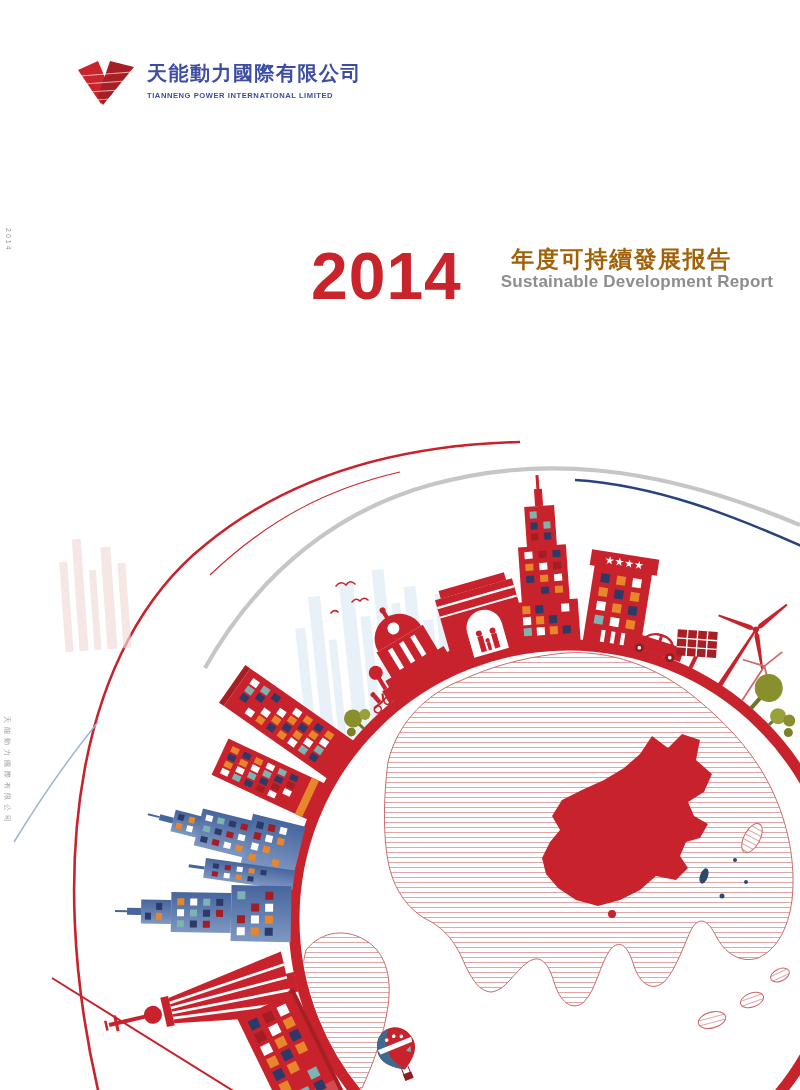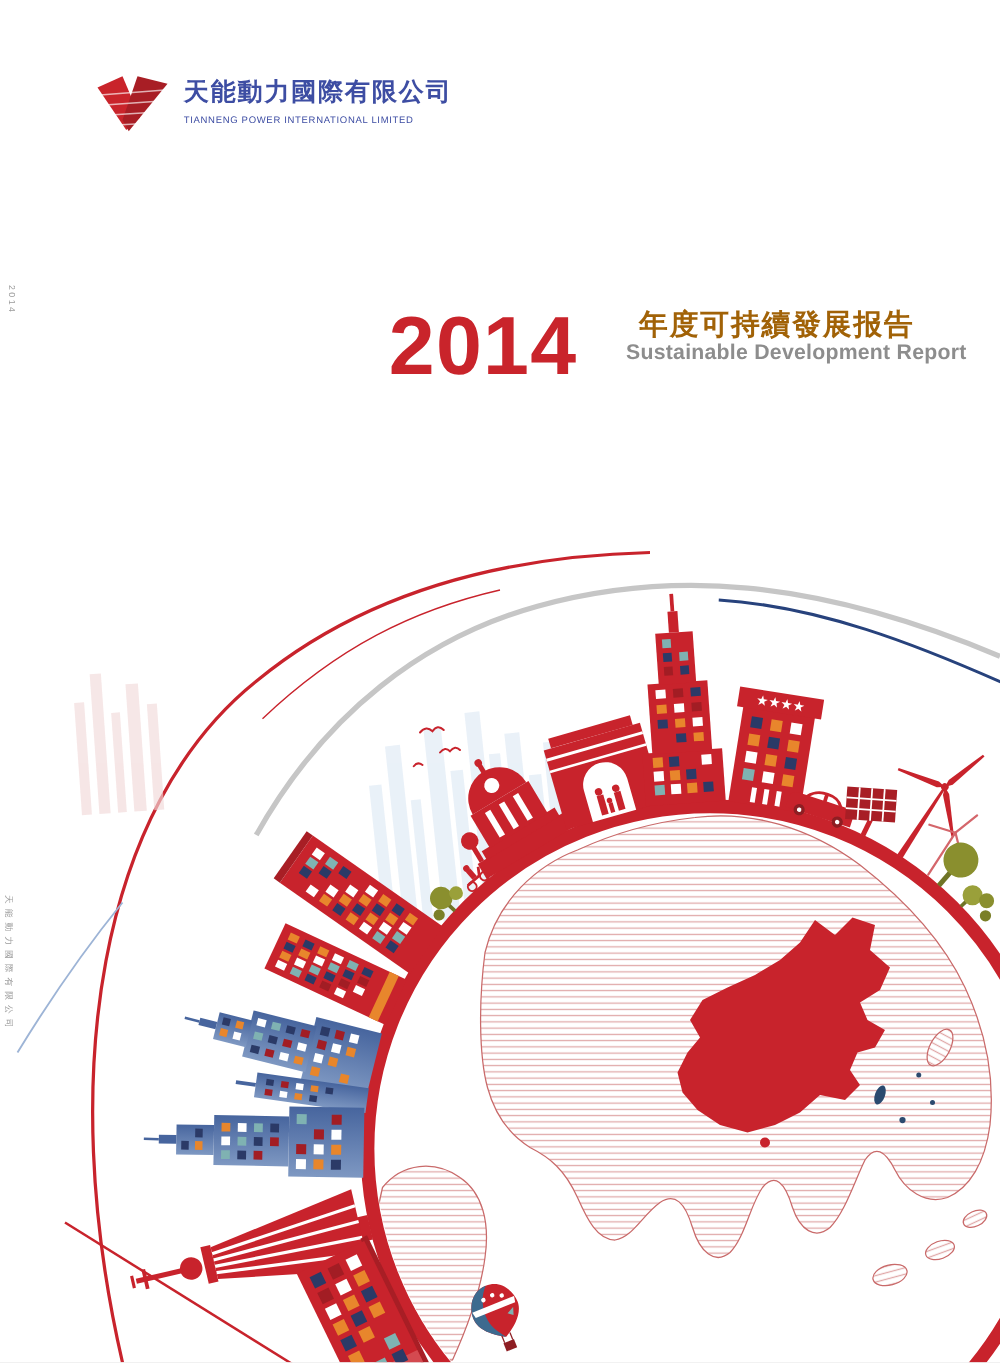--- a/index.html
+++ b/index.html
@@ -3,21 +3,21 @@
 <meta charset="utf-8">
 <style>
   html,body{margin:0;padding:0;background:#e8e8e8;}
   #page{position:relative;width:800px;height:1090px;background:#ffffff;overflow:hidden;
         font-family:"Liberation Sans",sans-serif;margin:0 auto;}
   
   #logo{position:absolute;left:76px;top:58px;display:flex;align-items:flex-start;}
   #logo .mark{width:62px;height:50px;flex:0 0 auto;}
   #logo .ltext{margin-left:9px;padding-top:2px;}
   .company-zh{font-size:20px;font-weight:bold;color:#3d4da3;letter-spacing:1.5px;white-space:nowrap;}
-  .company-en{font-size:7.6px;font-weight:normal;color:#3d4da3;letter-spacing:.55px;margin-top:4px;white-space:nowrap;}
+  .company-en{font-size:7.6px;font-weight:bold;color:#3d4da3;letter-spacing:.55px;margin-top:4px;white-space:nowrap;}
   
   .spine{position:absolute;color:#8a8a8a;opacity:.85;white-space:nowrap;
          transform:rotate(90deg);transform-origin:left top;}
   #spine-top{left:12px;top:228px;font-size:7px;letter-spacing:2px;}
   #spine-bottom{left:12px;top:716px;font-size:7px;letter-spacing:4px;}
   
   #cover-title{position:absolute;left:311px;top:247px;display:flex;align-items:flex-start;}
   .year{font-size:66px;font-weight:bold;color:#c9242b;line-height:.88;letter-spacing:1px;}
   .tcol{margin-left:8px;}
   .title-zh{font-size:23px;font-weight:bold;color:#a16207;letter-spacing:1.5px;white-space:nowrap;line-height:1.05;text-align:center;}

